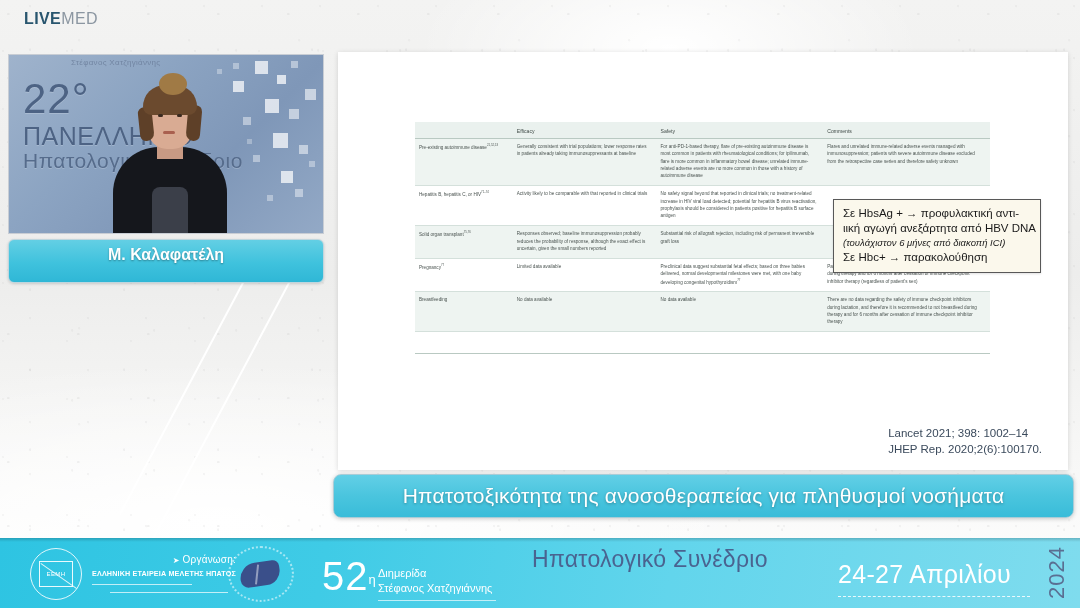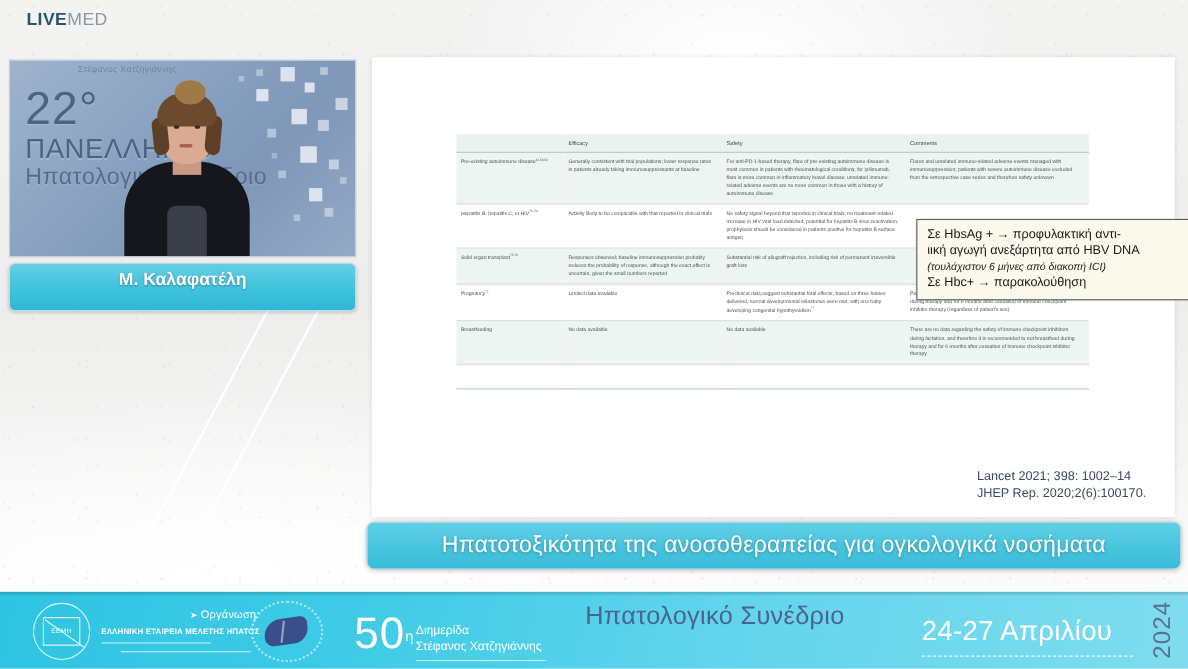--- a/index.html
+++ b/index.html
@@ -191,21 +191,21 @@
   .col-a { width: 17%; }
   .col-b { width: 25%; }
   .col-c { width: 29%; }
   .col-d { width: 29%; }
   sup { font-size: .62em; }
   .rowpad td { height: 22px; border-bottom: .6px solid #b9c9c2 !important; }
 
   
   .callout {
     position: absolute; left: 833px; top: 199px;
-    width: 248px;
+    width: 208px;
     background: #fbf8ec;
     border: 1px solid #585858;
     padding: 6px 9px 7px 9px;
     z-index: 7;
     box-shadow: 0 1px 2px rgba(0,0,0,.12);
   }
   .callout p {
     font-size: 11.5px;
     color: #1a1a1a;
     line-height: 1.30;
@@ -437,21 +437,21 @@
 </div>
 
 <div class="callout">
   <p>Σε HbsAg + → προφυλακτική αντι-</p>
   <p>ιική αγωγή ανεξάρτητα από HBV DNA</p>
   <p class="ital">(τουλάχιστον 6 μήνες από διακοπή ICI)</p>
   <p>Σε Hbc+ → παρακολούθηση</p>
 </div>
 
 <div class="session-banner">
-  <span>Ηπατοτοξικότητα της ανοσοθεραπείας για ογκολογικά νοσήματα</span>
+  <span>Ηπατοτοξικότητα της ανοσοθεραπείας για πληθυσμοί νοσήματα</span>
 </div>
 
 <div class="footer">
   <div class="footer-sep"></div>
 
   <div class="eemh-logo">
     <div class="eemh-inner">
       <span>ΕΕΜΗ</span>
     </div>
   </div>
@@ -462,21 +462,21 @@
     <div class="org-rule1"></div>
     <div class="org-rule2"></div>
   </div>
 
   <div class="liver-icon">
     <div class="ring"></div>
     <div class="shape"></div>
   </div>
 
   <div class="num31">
-    <span class="big">50</span><span class="sup">η</span>
+    <span class="big">52</span><span class="sup">η</span>
   </div>
   <div class="dim-block">
     <div>Διημερίδα</div>
     <div>Στέφανος Χατζηγιάννης</div>
   </div>
   <div class="dim-rule"></div>
 
   <div class="pan-block">
     <div class="pan-sub">Ηπατολογικό Συνέδριο</div>
 

